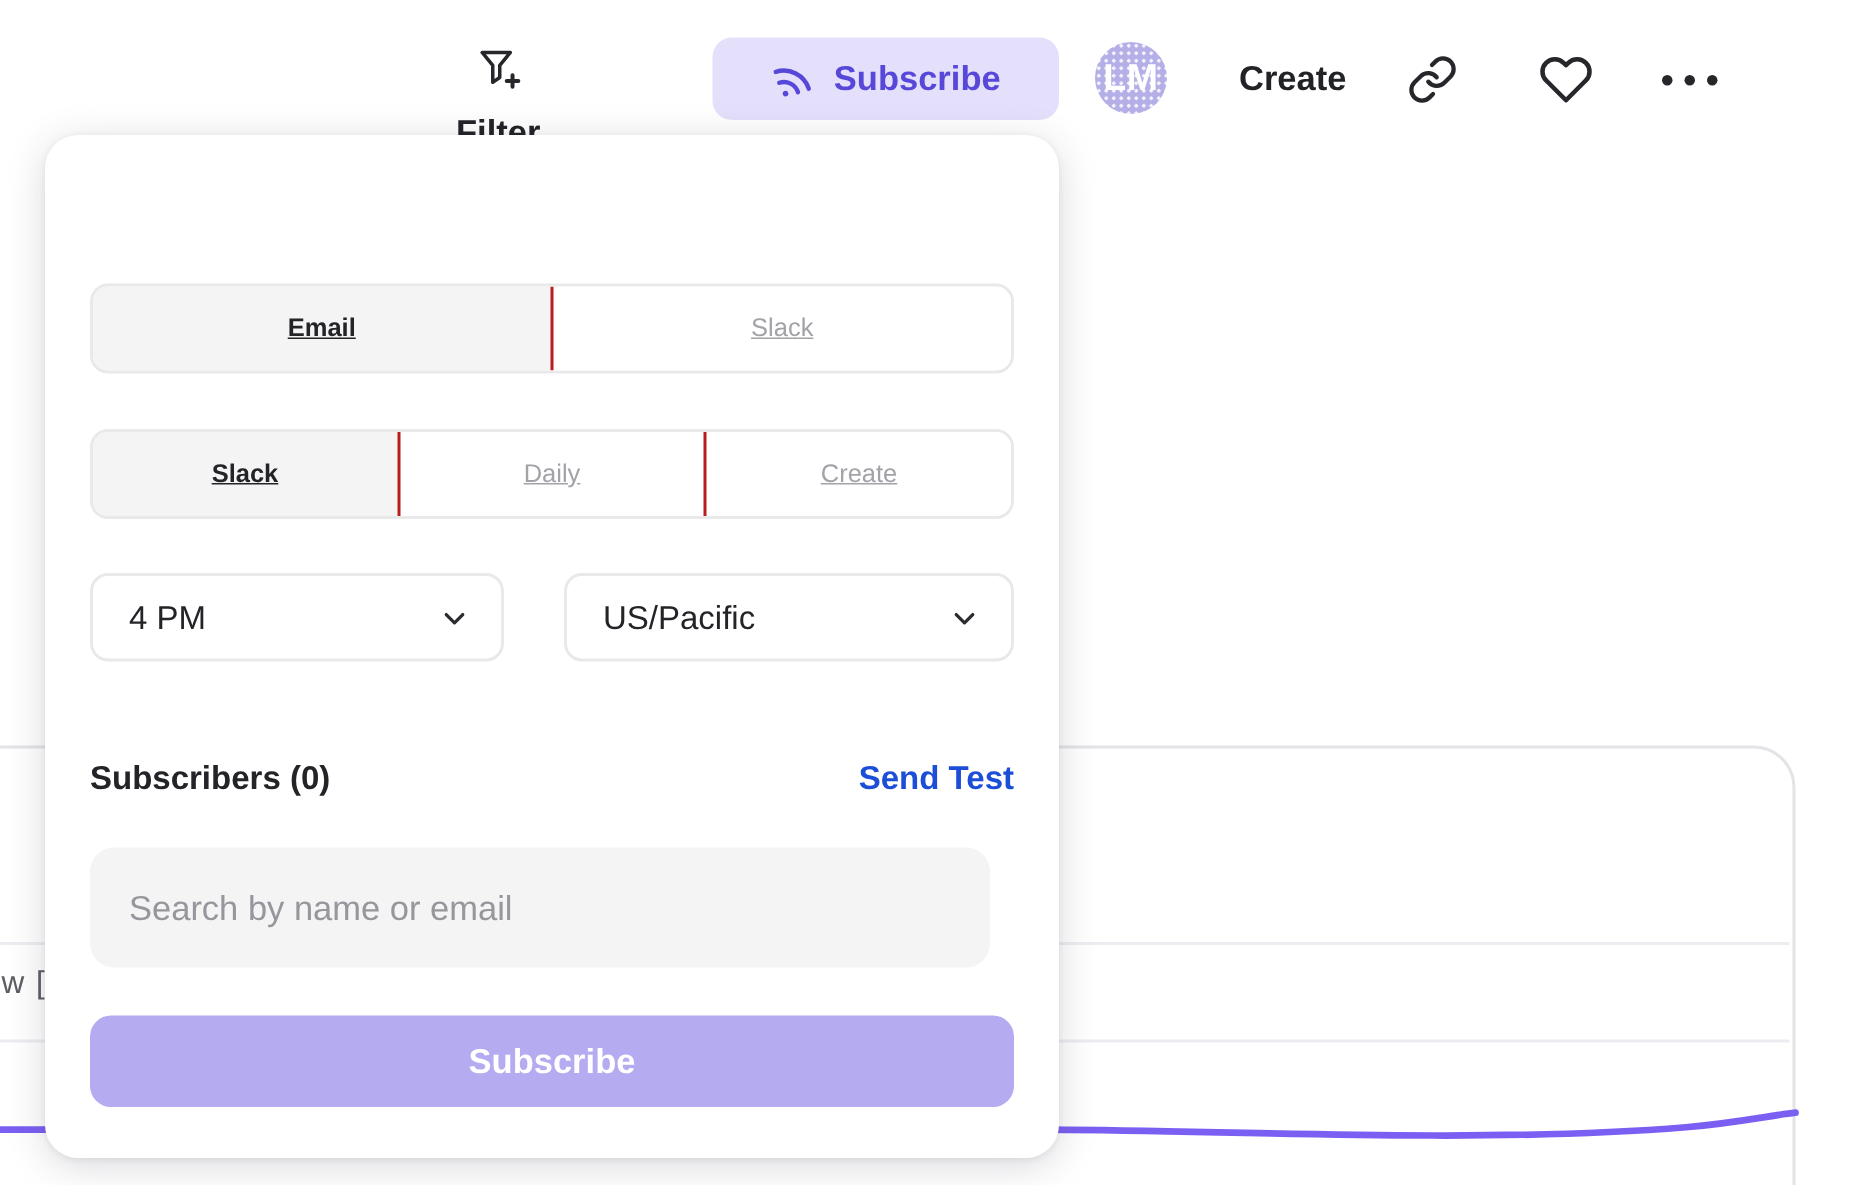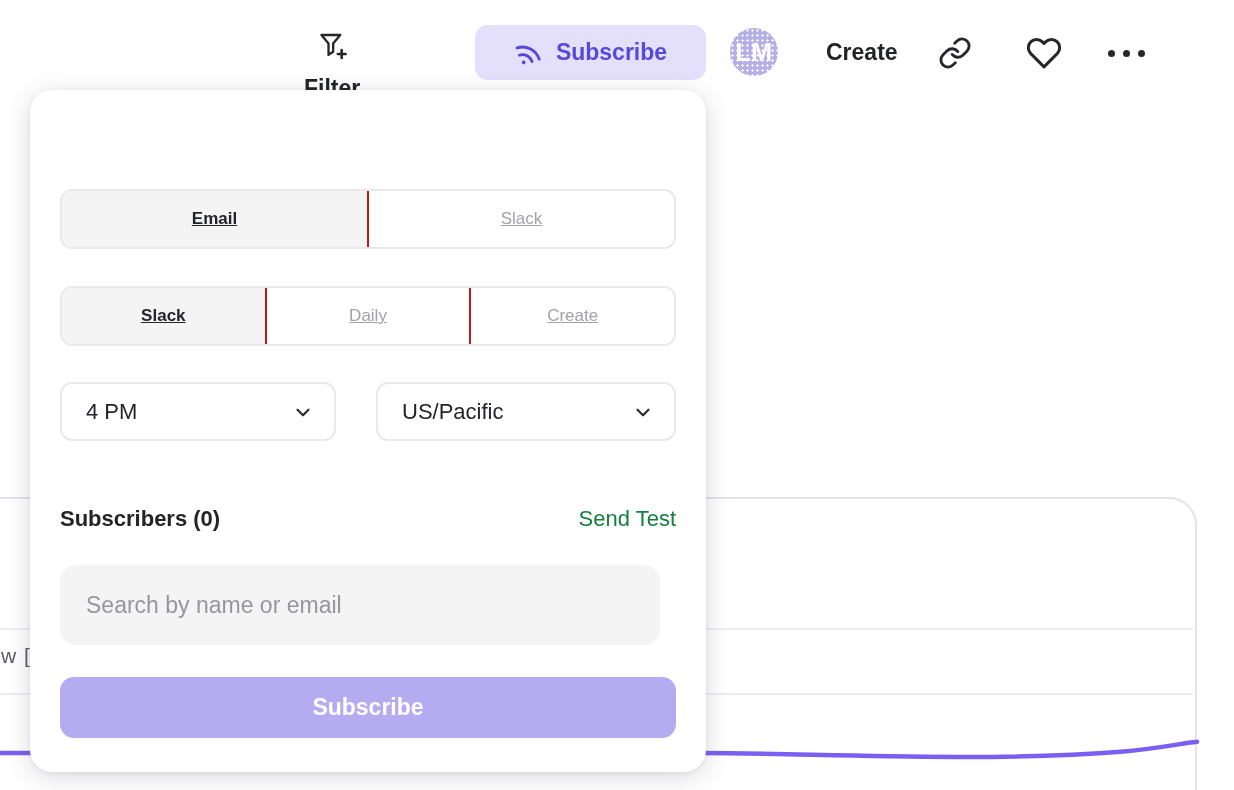--- a/index.html
+++ b/index.html
@@ -87,21 +87,21 @@
     border:2px solid #e9e9ea; border-radius:12px; background:#ffffff;
     display:flex; align-items:center; justify-content:space-between;
     padding:0 20px 0 24px; cursor:pointer;
   }
   .dd-time { left:30px; width:276px; }
   .dd-tz   { left:346px; width:300px; }
   .dd-value { font-size:22px; font-weight:500; color:#232428; }
   .subs-row { position:absolute; left:30px; right:30px; top:414px; height:30px;
     display:flex; align-items:center; justify-content:space-between; }
   .subs-label { font-size:22px; font-weight:700; color:#232428; }
-  .send-test { font-size:22px; font-weight:400; color:#15803d; cursor:pointer; }
+  .send-test { font-size:22px; font-weight:700; color:#1d4ed8; cursor:pointer; }
   .search-input {
     position:absolute; left:30px; top:475px; width:600px; height:80px;
     background:#f4f4f5; border:none; border-radius:16px;
     padding:0 26px; font-size:23px; color:#232428;
     font-family:"Liberation Sans", sans-serif; outline:none;
   }
   .search-input::placeholder { color:#96969c; }
   .submit-btn {
     position:absolute; left:30px; top:587px; width:616px; height:61px;
     background:#b5abf1; border:none; border-radius:14px;

